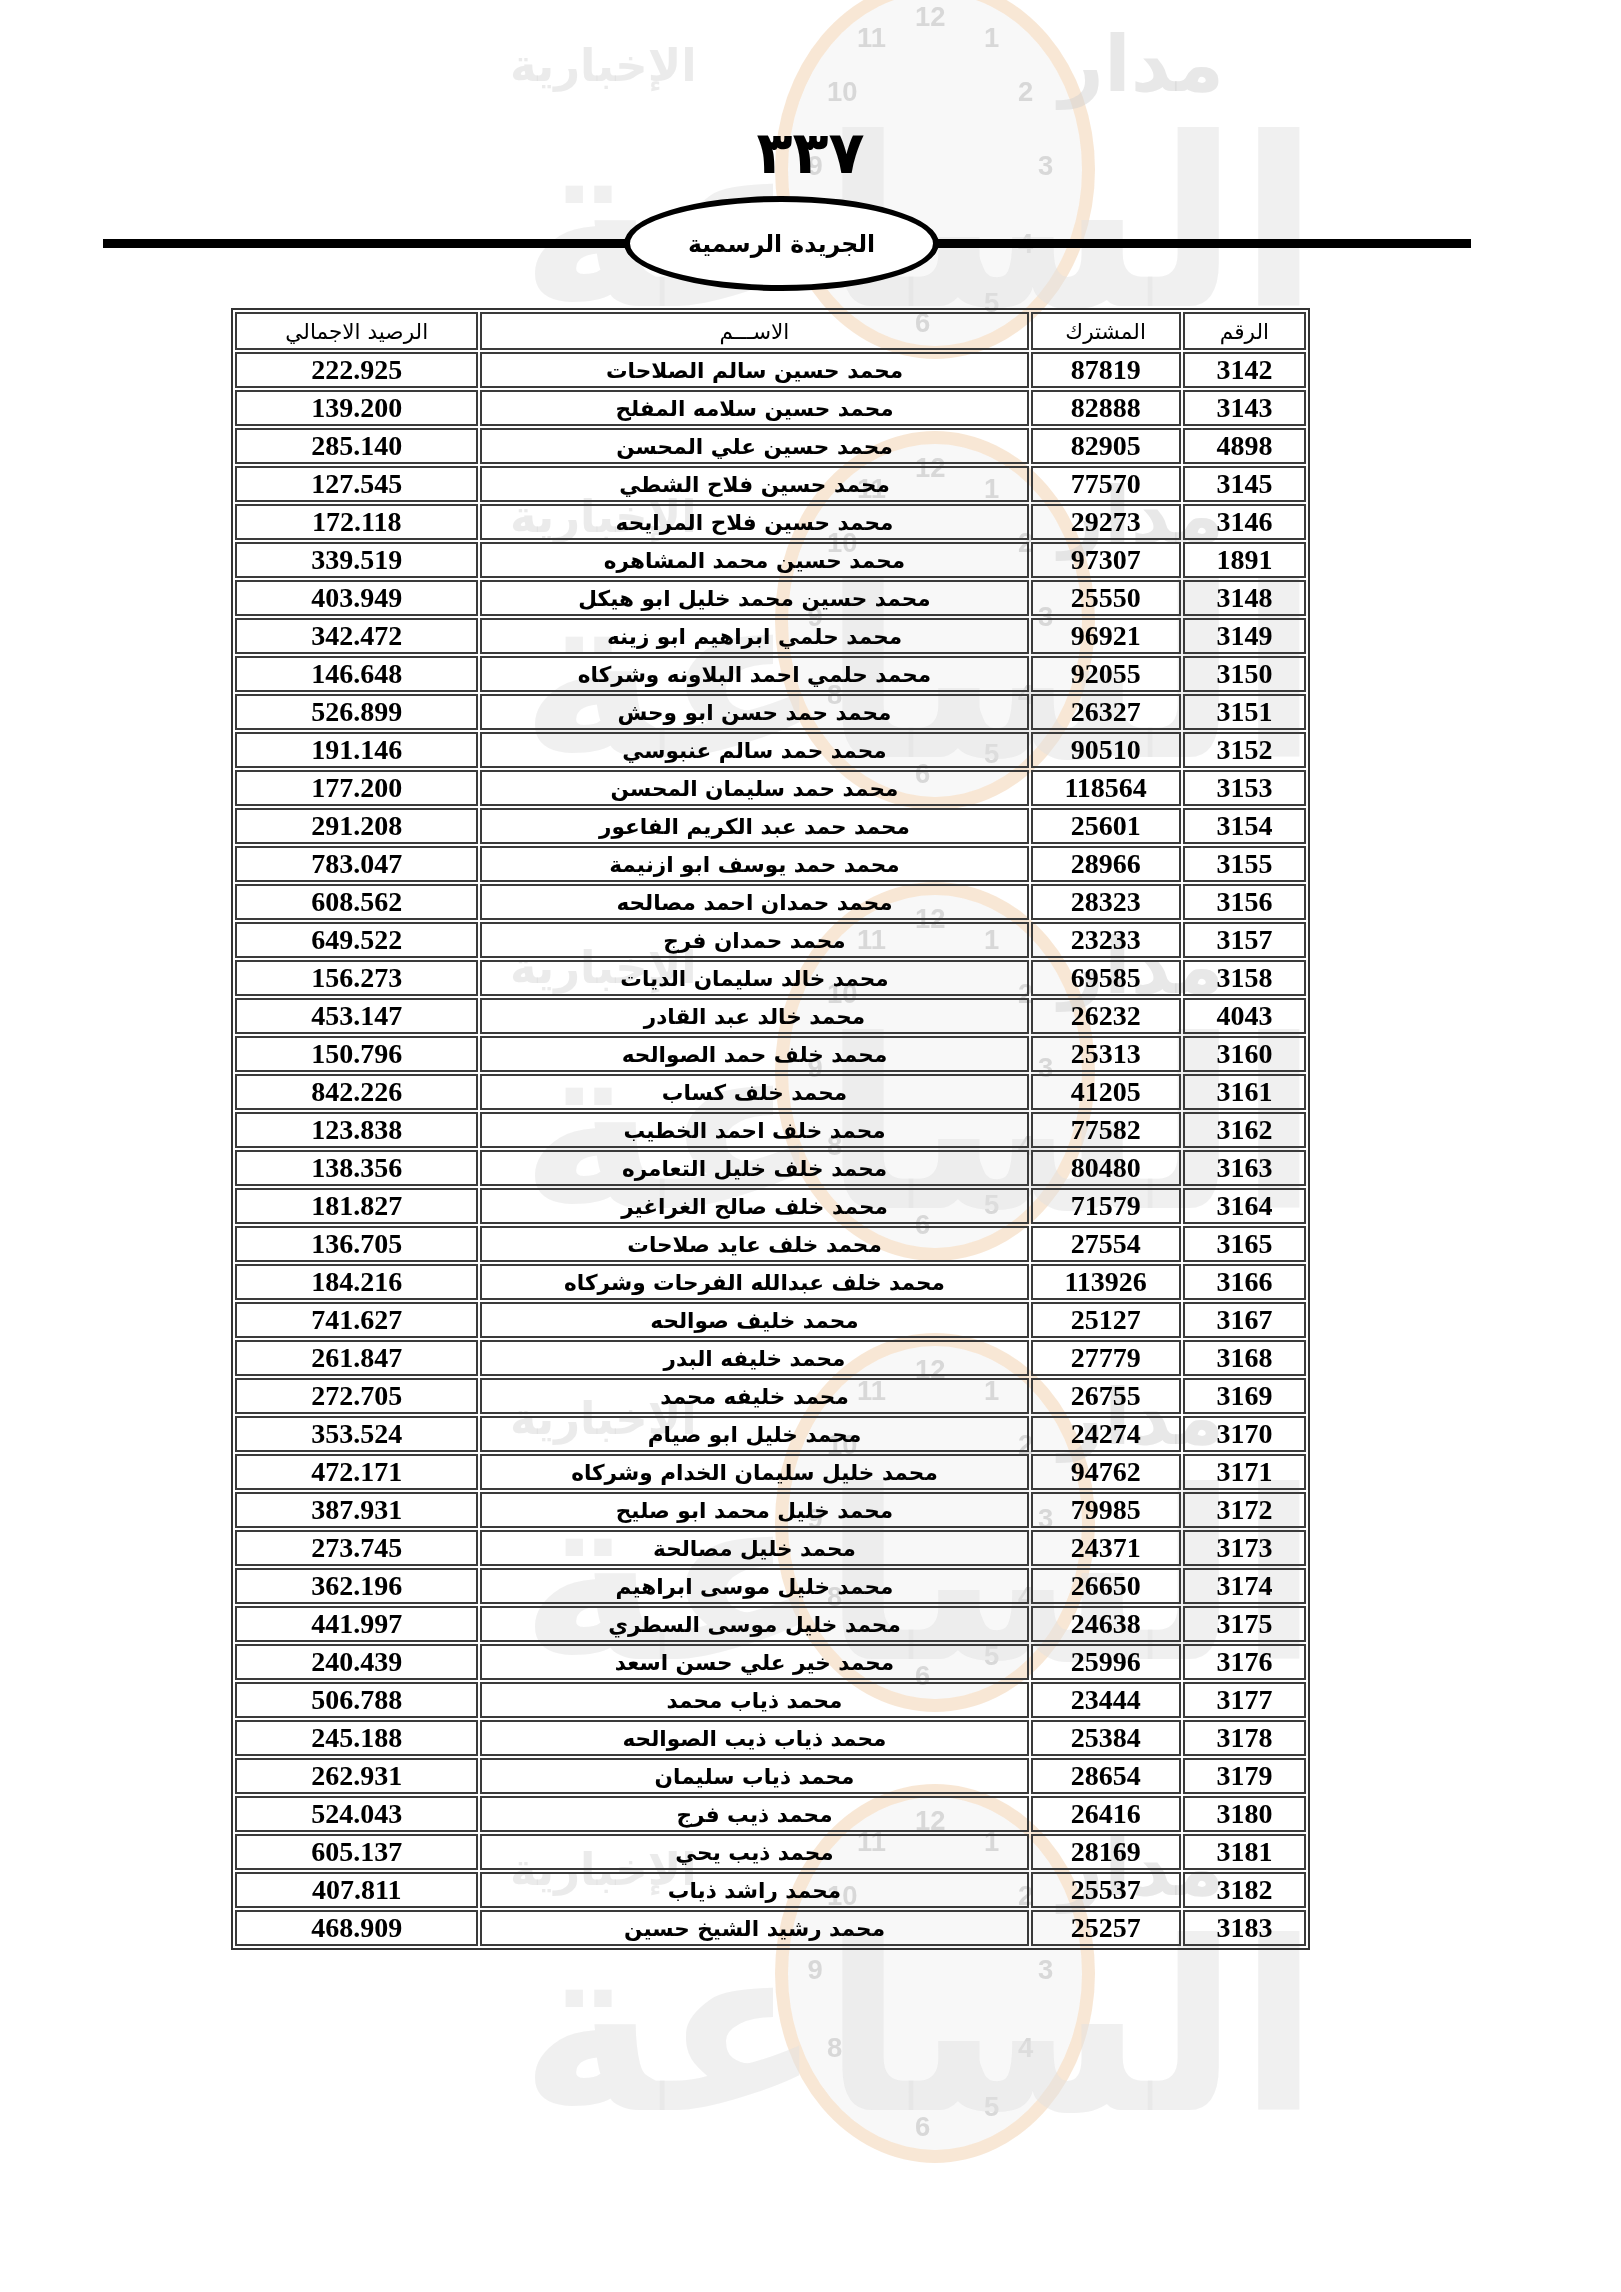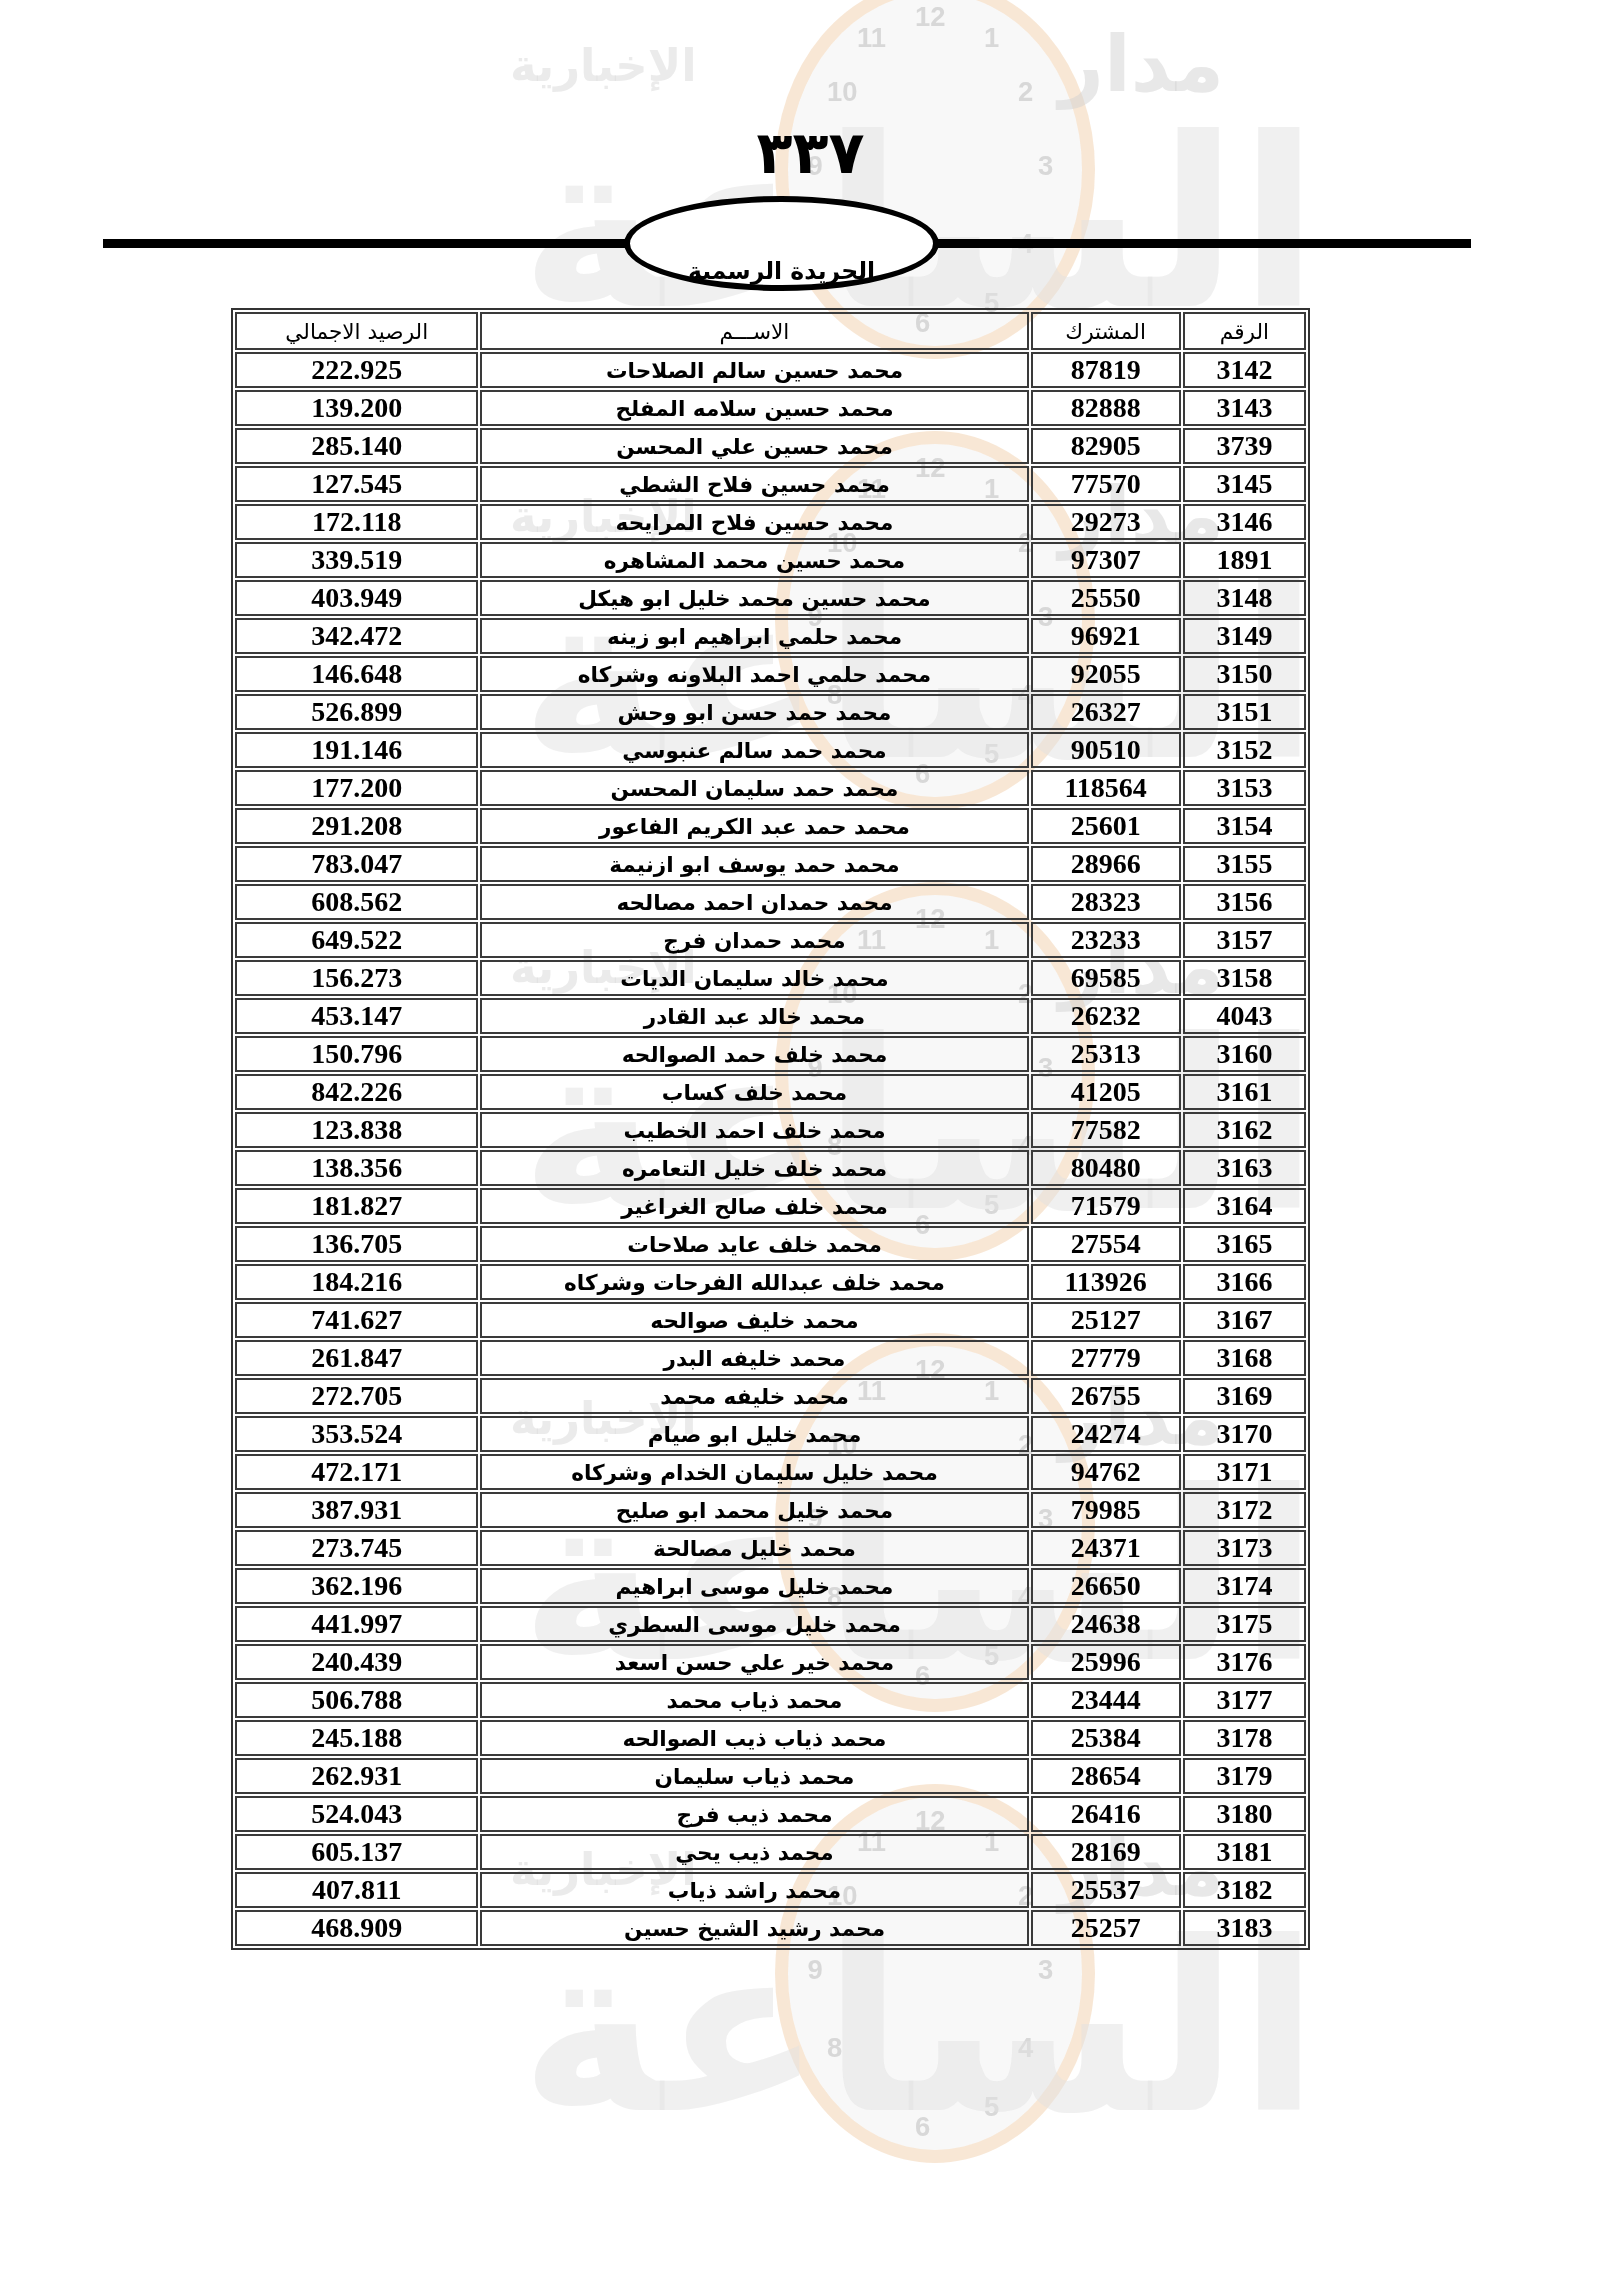--- a/index.html
+++ b/index.html
@@ -24,21 +24,21 @@
     position: absolute; left: 0; width: 1621px; top: 118px; text-align: center;
     font-family: "DejaVu Sans", sans-serif; font-size: 59px; font-weight: bold; letter-spacing: 2px;
     z-index: 2;
   }
   .header-rule {
     position: absolute; left: 103px; top: 239px; width: 1368px; height: 8.8px; background: #000; z-index: 2;
   }
   .header-oval {
     position: absolute; left: 624px; top: 196px; width: 315px; height: 95px;
     border: 6.9px solid #000; border-radius: 50%; background: #fff; box-sizing: border-box; z-index: 3;
-    display: flex; align-items: flex-end; justify-content: center;
+    display: flex; align-items: center; justify-content: center;
   }
   .header-oval span { font-family: "DejaVu Sans", sans-serif; font-size: 23.5px; font-weight: bold; }
 
   table.ledger {
     position: absolute; left: 231px; top: 308px; width: 1079px;
     border-collapse: separate; border-spacing: 2px;
     border: 2px solid #333; z-index: 2; direction: rtl;
   }
   table.ledger td, table.ledger th {
     border: 2px solid #3a3a3a; height: 32px; padding: 0; text-align: center;
@@ -177,21 +177,21 @@
         <td class="name">محمد حسين سالم الصلاحات</td>
         <td class="num">222.925</td>
       </tr>
       <tr>
         <td class="num">3143</td>
         <td class="num">82888</td>
         <td class="name">محمد حسين سلامه المفلح</td>
         <td class="num">139.200</td>
       </tr>
       <tr>
-        <td class="num">3739</td>
+        <td class="num">4898</td>
         <td class="num">82905</td>
         <td class="name">محمد حسين علي المحسن</td>
         <td class="num">285.140</td>
       </tr>
       <tr>
         <td class="num">3145</td>
         <td class="num">77570</td>
         <td class="name">محمد حسين فلاح الشطي</td>
         <td class="num">127.545</td>
       </tr>

